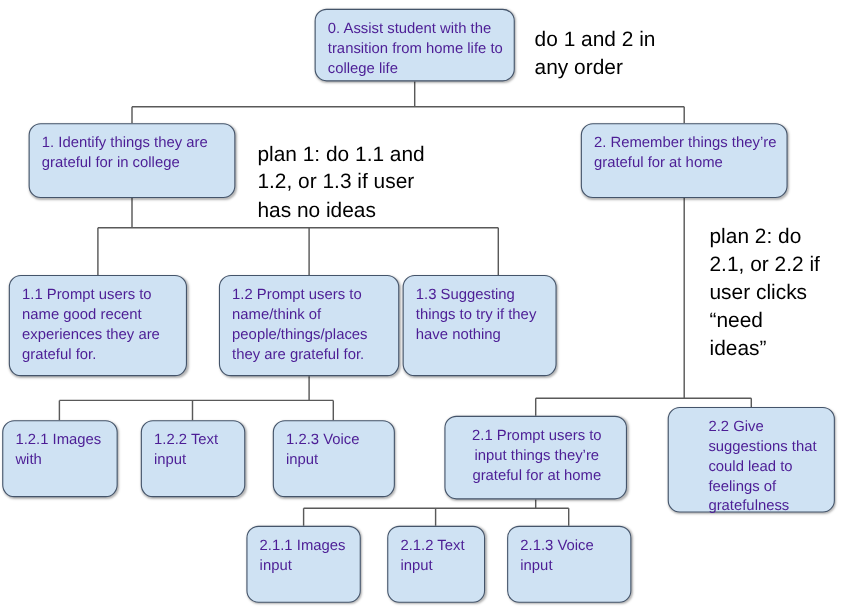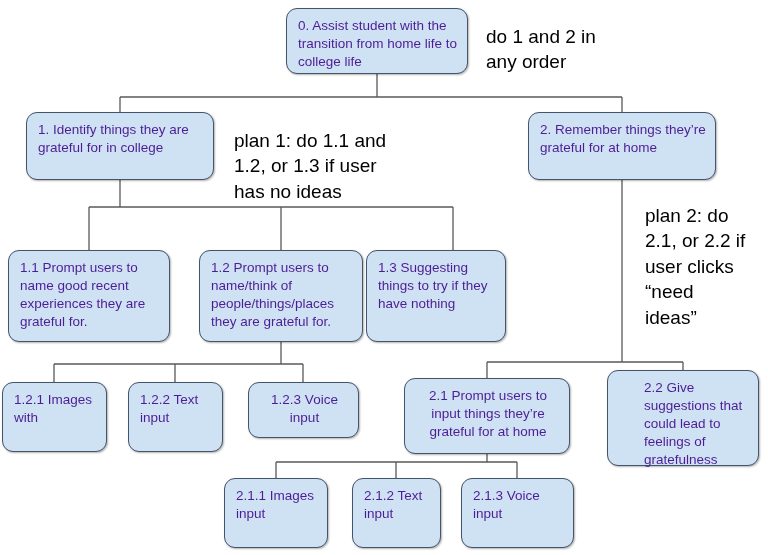--- a/index.html
+++ b/index.html
@@ -61,21 +61,21 @@
 
   <div id="nodes-layer">
       <div class="node" style="left: 286px; top: 8px; width: 182px; height: 66px;">0. Assist student with the transition from home life to college life</div>
       <div class="node" style="left: 26px; top: 112px; width: 188px; height: 68px;">1. Identify things they are grateful for in college</div>
       <div class="node" style="left: 528px; top: 112px; width: 188px; height: 68px;">2. Remember things they’re grateful for at home</div>
       <div class="node" style="left: 8px; top: 250px; width: 162px; height: 92px;">1.1 Prompt users to name good recent experiences they are grateful for.</div>
       <div class="node" style="left: 199px; top: 250px; width: 164px; height: 92px;">1.2 Prompt users to name/think of people/things/places they are grateful for.</div>
       <div class="node" style="left: 366px; top: 250px; width: 140px; height: 92px;">1.3 Suggesting things to try if they have nothing</div>
       <div class="node" style="left: 2px; top: 382px; width: 105px; height: 70px;">1.2.1 Images with</div>
       <div class="node" style="left: 128px; top: 382px; width: 95px; height: 70px;">1.2.2 Text input</div>
-      <div class="node" style="left: 248px; top: 382px; width: 111px; height: 56px; text-align: center;">1.2.3 Voice input</div>
+      <div class="node" style="left: 248px; top: 382px; width: 111px; height: 70px;">1.2.3 Voice input</div>
       <div class="node" style="left: 404px; top: 378px; width: 166px; height: 76px; text-align: center;">2.1 Prompt users to input things they’re grateful for at home</div>
       <div class="node" style="left: 607px; top: 370px; width: 152px; height: 96px; padding-left: 36px;">2.2 Give suggestions that could lead to feelings of gratefulness</div>
       <div class="node" style="left: 224px; top: 478px; width: 104px; height: 70px;">2.1.1 Images input</div>
       <div class="node" style="left: 352px; top: 478px; width: 89px; height: 70px;">2.1.2 Text input</div>
       <div class="node" style="left: 461px; top: 478px; width: 113px; height: 70px;">2.1.3 Voice input</div>
     </div>
   <div id="annotations-layer">
       <div class="annotation" style="left: 486px; top: 24px; width: 120px;">do 1 and 2 in any order</div>
       <div class="annotation" style="left: 234px; top: 128px; width: 172px;">plan 1: do 1.1 and 1.2, or 1.3 if user has no ideas</div>
       <div class="annotation" style="left: 645px; top: 203px; width: 104px;">plan 2: do 2.1, or 2.2 if user clicks “need ideas”</div>

